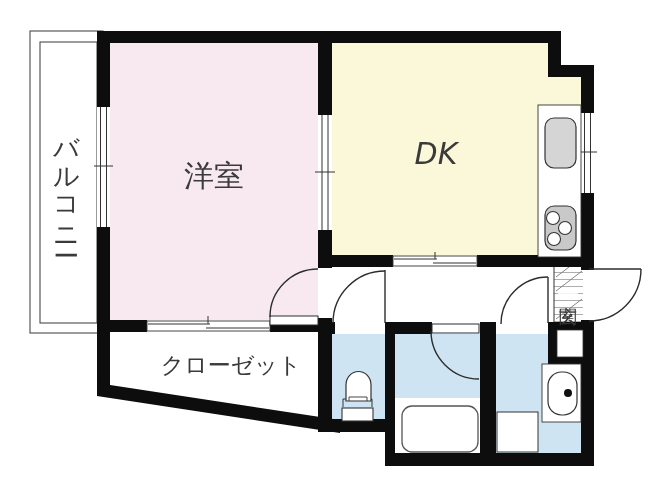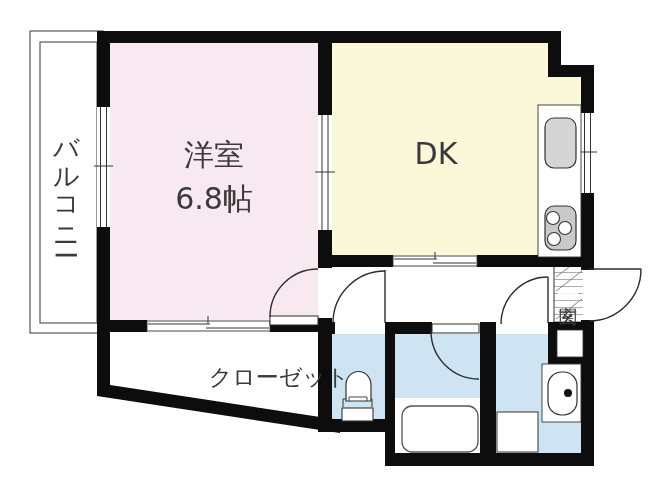--- a/index.html
+++ b/index.html
@@ -164,23 +164,22 @@
         <line x1="589" y1="269" x2="641" y2="269"></line>
         <path d="M641,269 A52,52 0 0 1 589,321"></path>
       </g>
     </g>
   </svg>
 
   <div class="label vertical balcony-label" style="left:66px;top:181px;">バルコニー</div>
 
   <div class="label room-label" style="left:214px;top:176px;">
     <span class="line">洋室</span>
-    <span class="line">6.8帖</span>
   </div>
 
-  <div class="label room-label" style="left:436px;top:154px;">
+  <div class="label room-label" style="left:436px;top:154px;font-style:italic;">
     <span class="line">DK</span>
   </div>
 
-  <div class="label closet-label" style="left:231px;top:378px;margin-left:48px;">クローゼット</div>
+  <div class="label closet-label" style="left:231px;top:366px;">クローゼット</div>
 
   <div class="label vertical genkan-label" style="left:568px;top:294px;">玄関</div>
 </div>
 
 </body></html>

